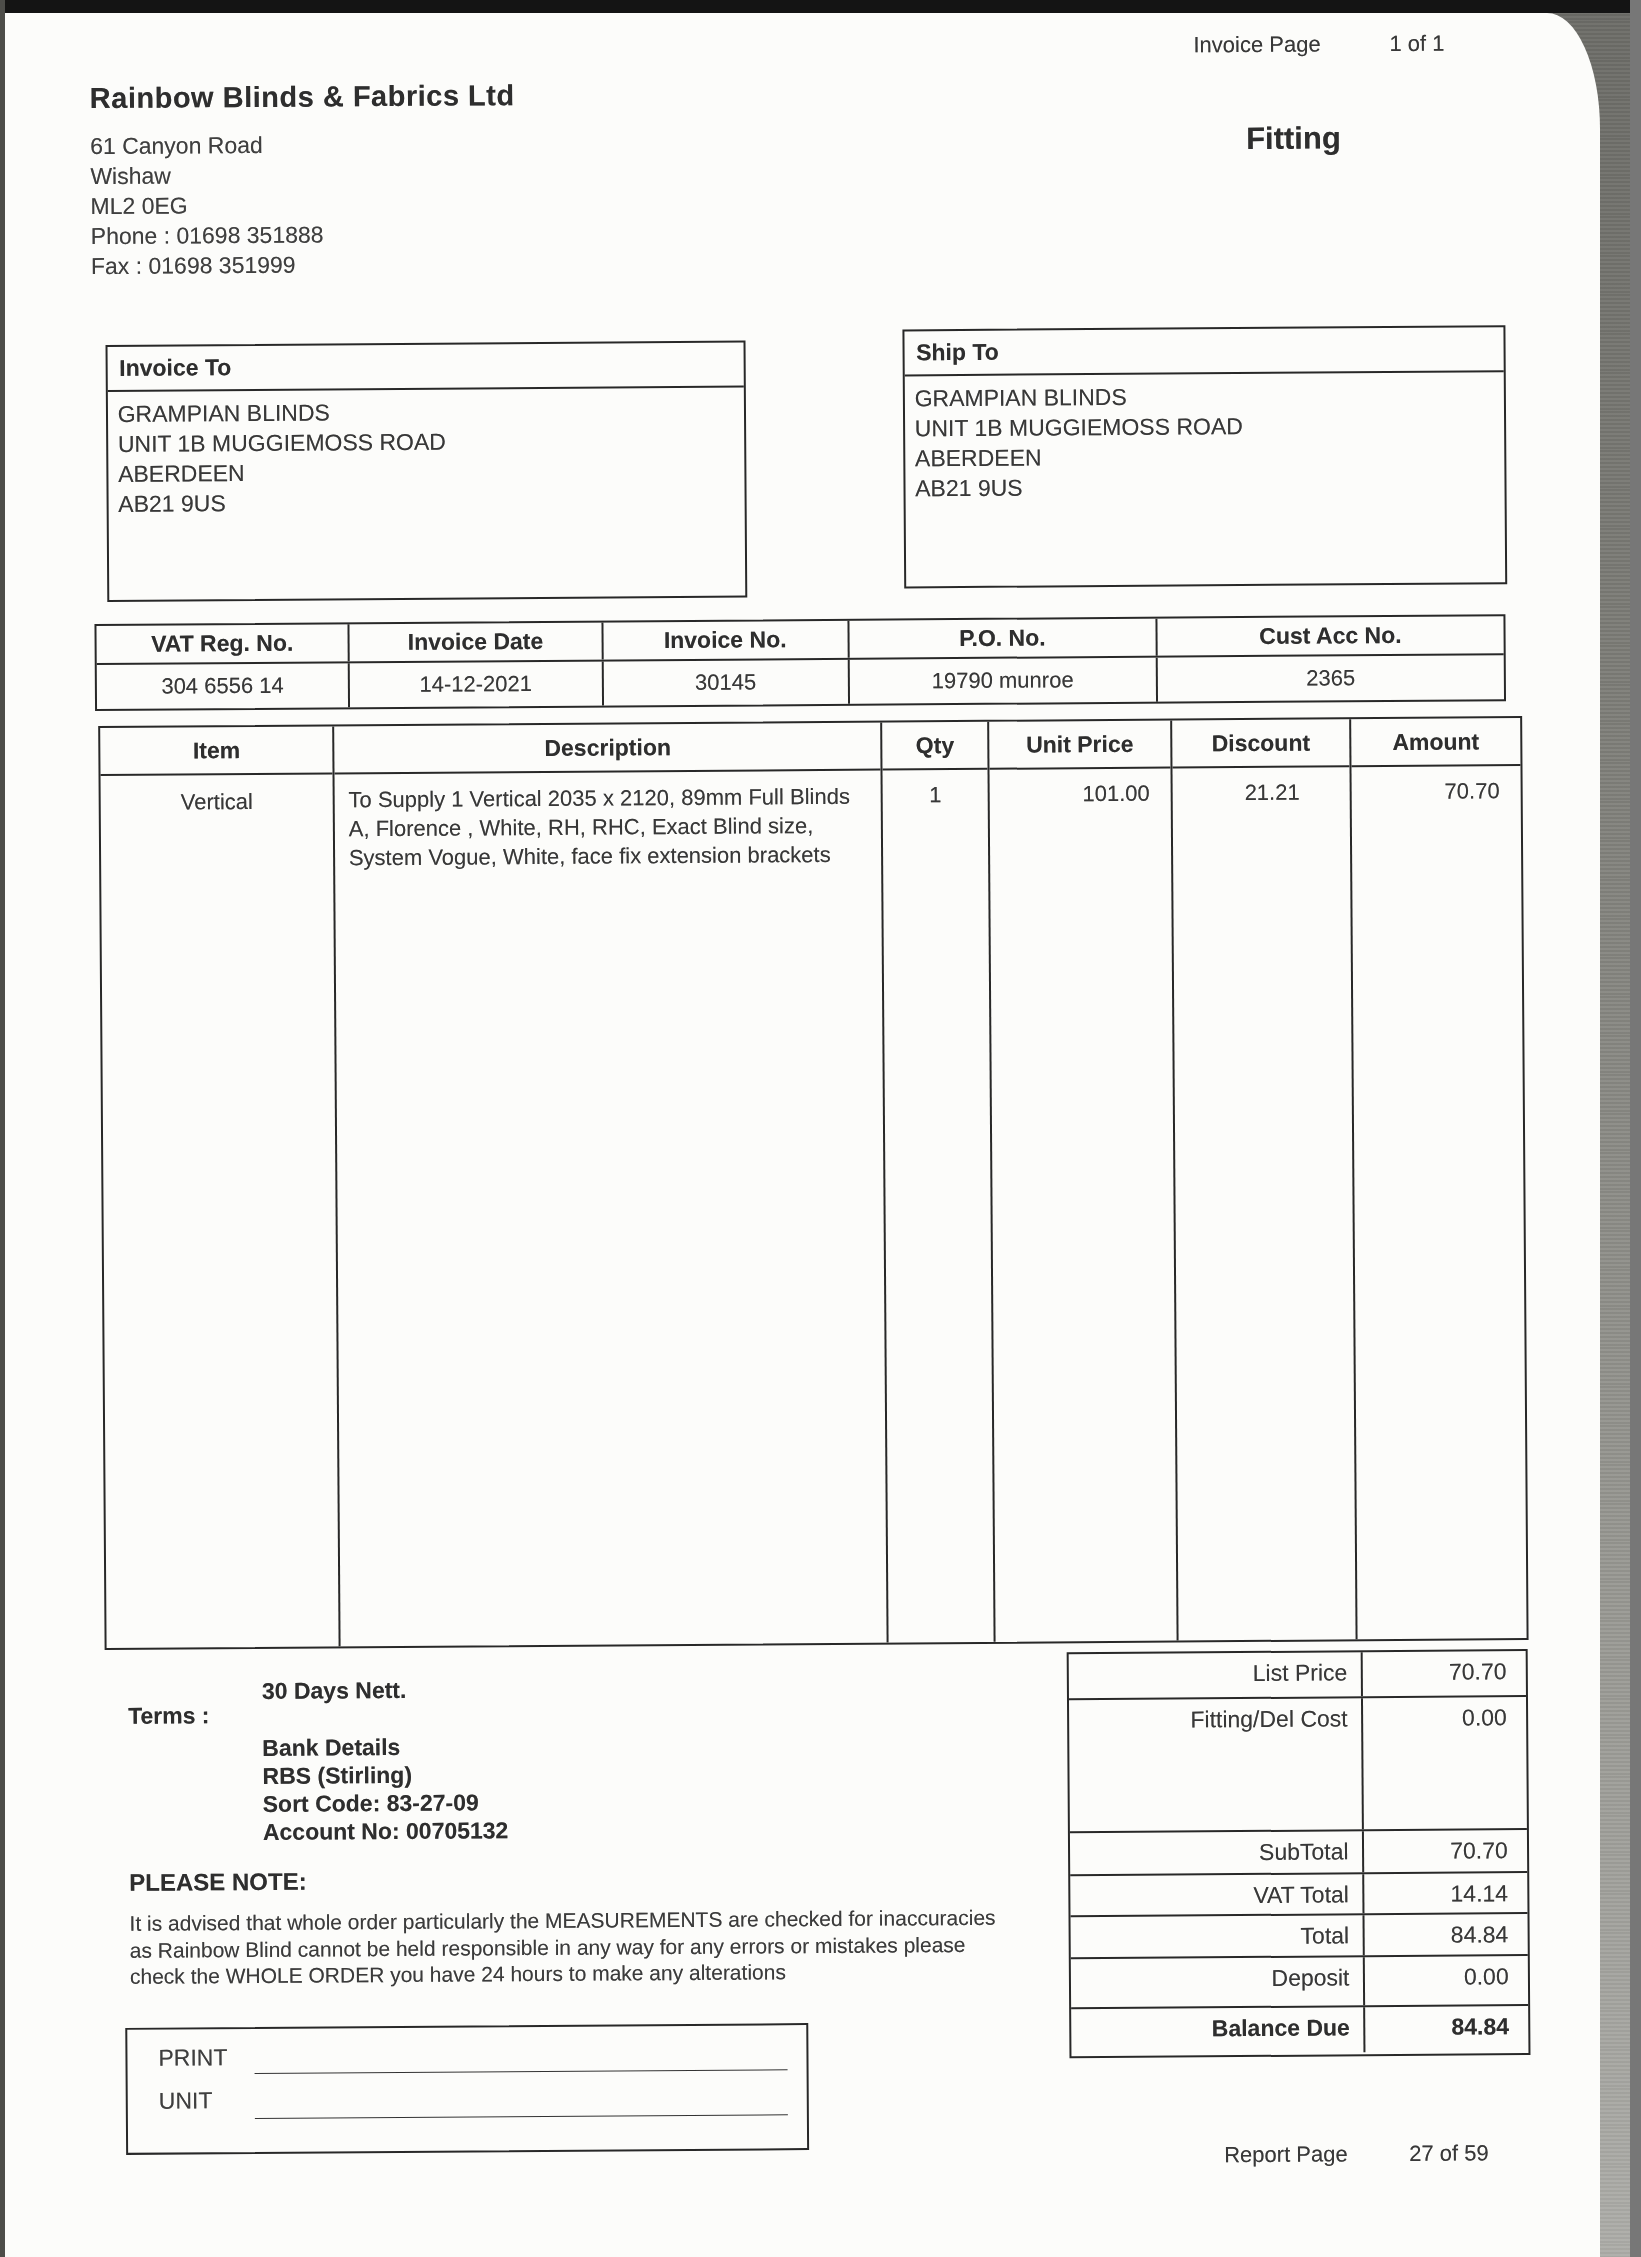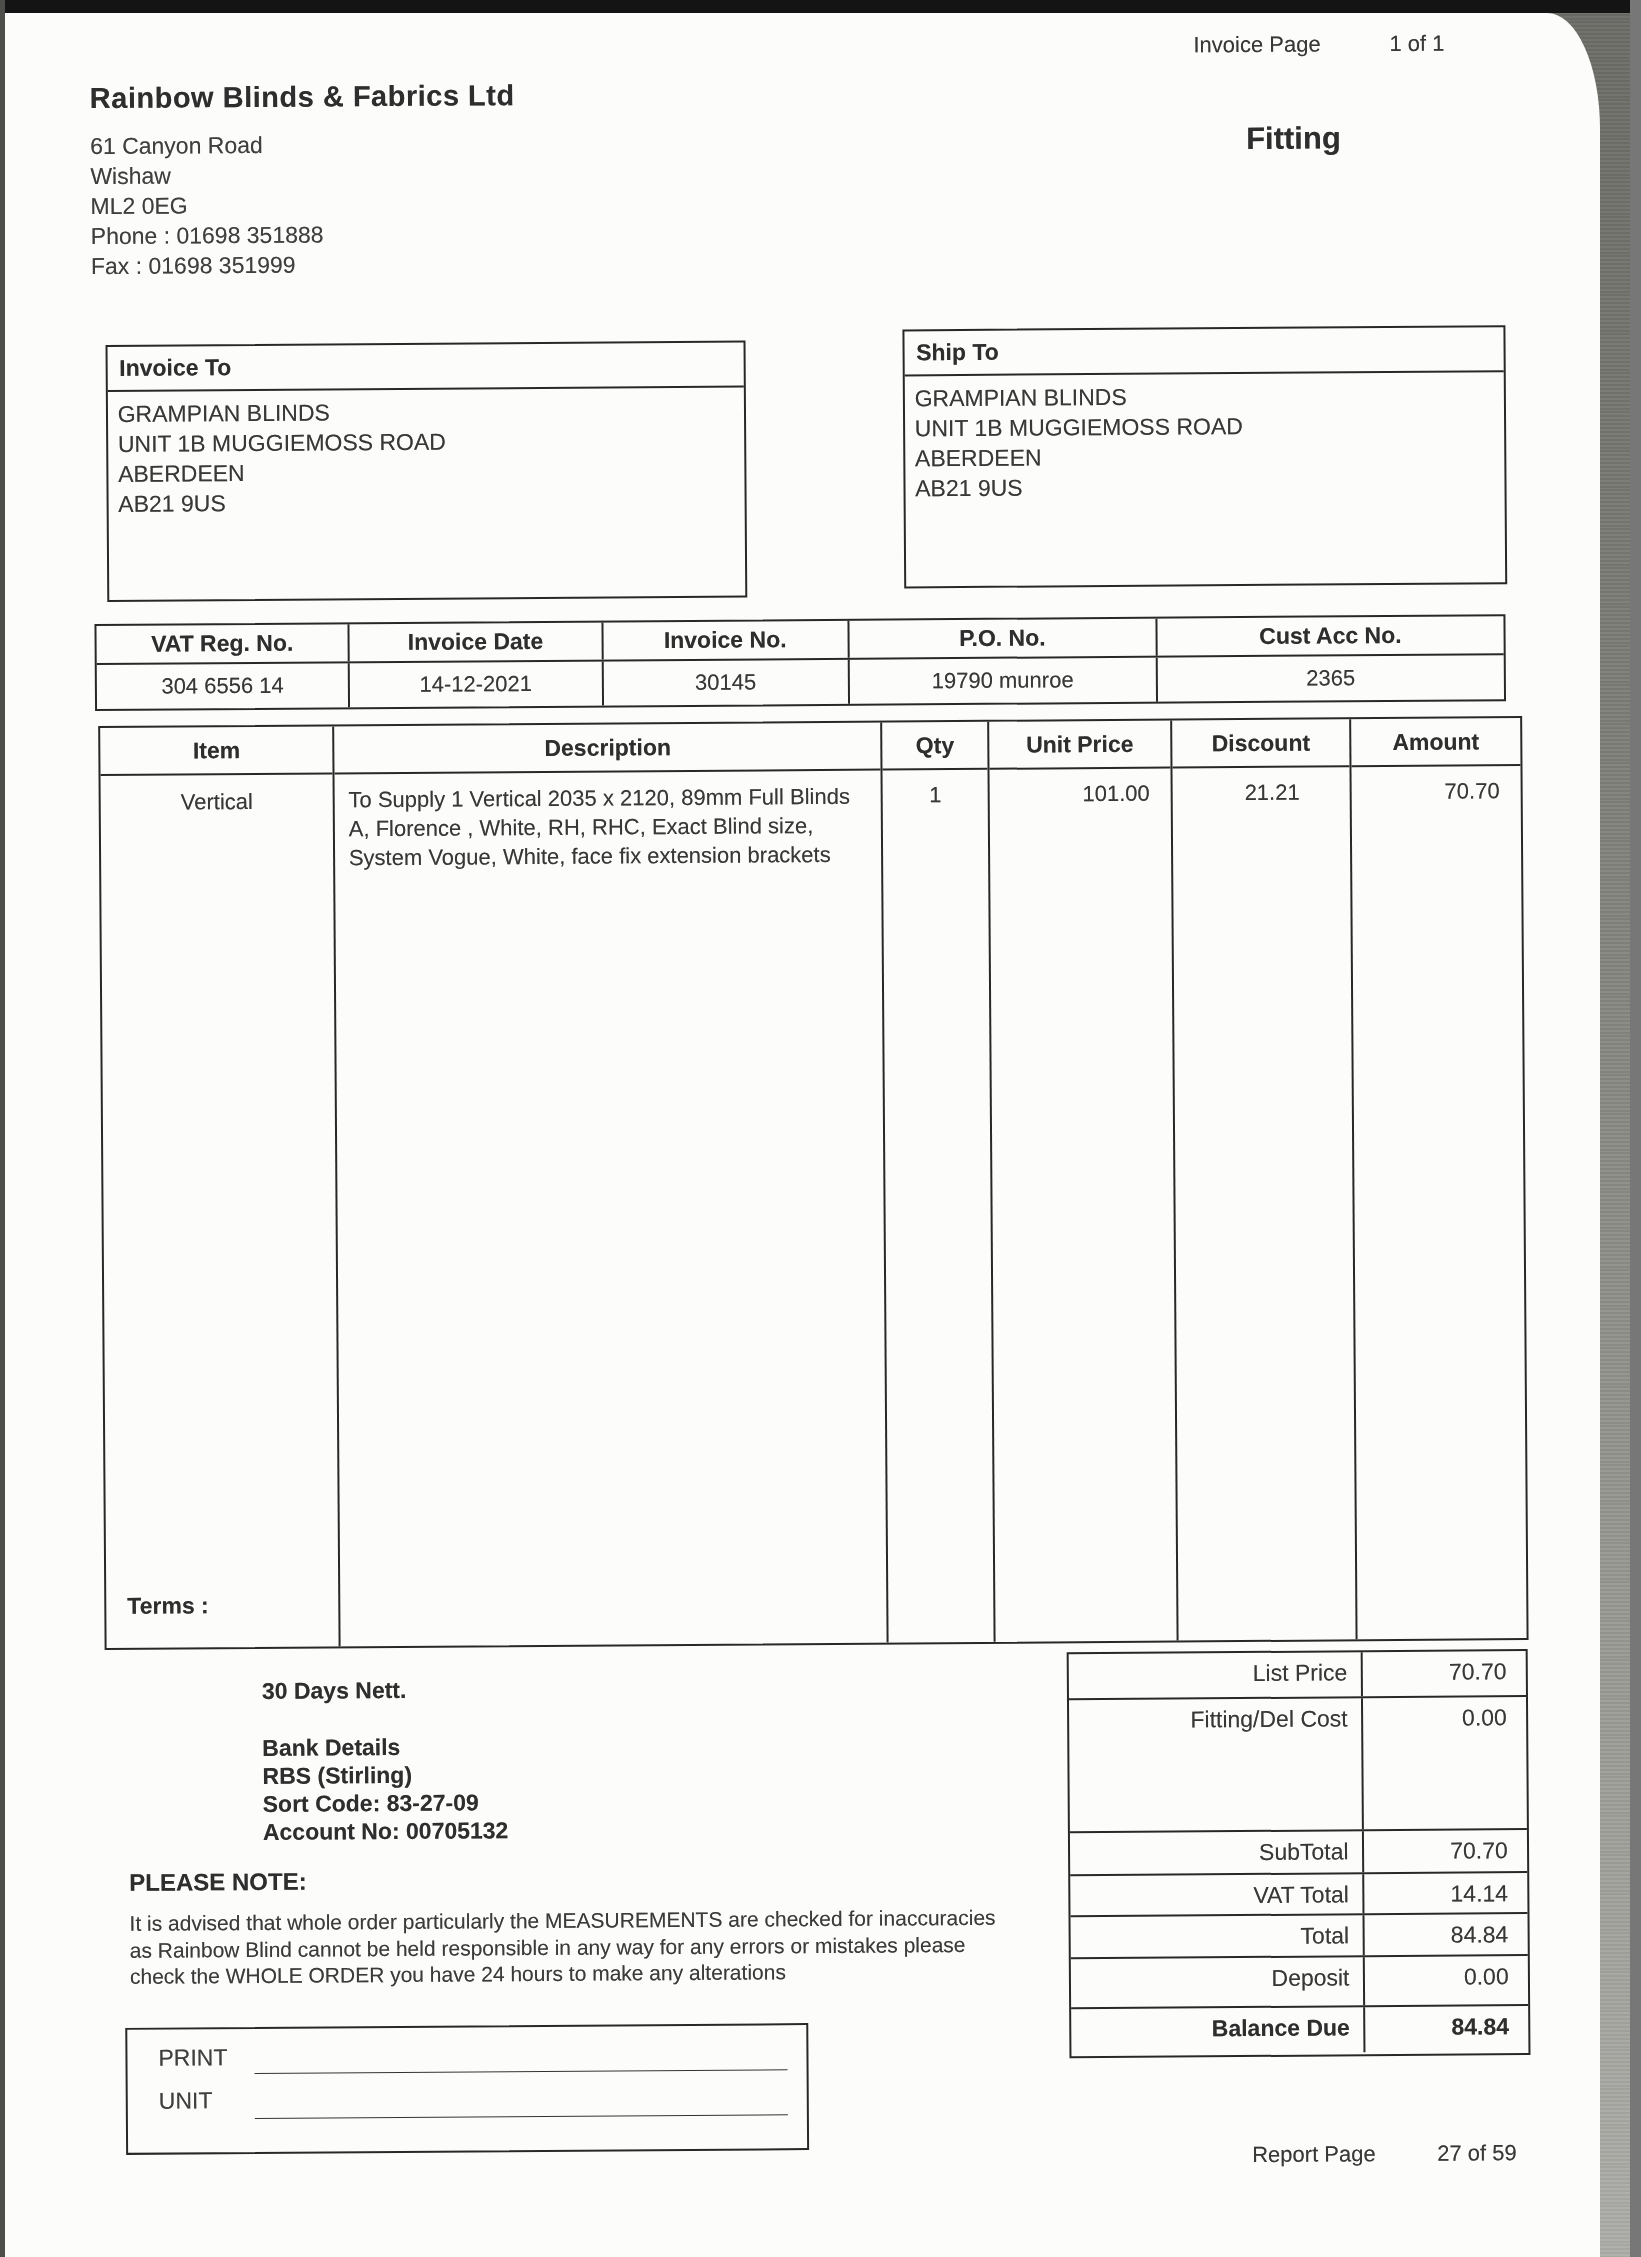--- a/index.html
+++ b/index.html
@@ -88,21 +88,21 @@
   .totals{border:2.9px solid var(--bd);box-sizing:border-box;display:flex;flex-direction:column;}
   .t-row{display:flex;border-bottom:2.9px solid var(--bd);box-sizing:border-box;}
   .t-row:last-child{border-bottom:none;}
   .t-label{width:63.9%;box-sizing:border-box;text-align:right;padding:6.8px 13.5px 0 0;font-size:23px;}
   .t-value{flex:1;box-sizing:border-box;border-left:2.9px solid var(--bd);text-align:right;
            padding:6.8px 19.3px 0 0;font-size:23px;}
   .r1{height:46px;} .r2{height:133px;} .r3{height:43px;} .r4{height:41px;}
   .r5{height:42px;} .r6{height:50px;} .r7{height:45px;}
   .t-row.bold .t-label,.t-row.bold .t-value{font-weight:bold;color:var(--ink-bold);}
 
-  .footer-text{font-size:22px;margin-left:28px;}
+  .footer-text{font-size:22px;}
 </style>
 </head>
 <body>
 
 <div class="scan">
   <div class="right-strip"></div>
   <div class="paper"></div>
 
   <div class="content">
 
@@ -177,21 +177,21 @@
       <div class="it-col c-disc">
         <div class="it-head">Discount</div>
         <div class="it-body b-disc">21.21</div>
       </div>
       <div class="it-col c-amt">
         <div class="it-head">Amount</div>
         <div class="it-body b-amt">70.70</div>
       </div>
     </div>
 
-    <span class="abs terms-label" style="left:124px;top:1588px;">Terms :</span>
+    <span class="abs terms-label" style="left:124px;top:1698px;">Terms :</span>
     <span class="abs terms-value" style="left:258px;top:1674px;">30 Days Nett.</span>
     <div class="abs bank" style="left:258px;top:1730px;">
       <div>Bank Details</div>
       <div>RBS (Stirling)</div>
       <div>Sort Code: 83-27-09</div>
       <div>Account No: 00705132</div>
     </div>
 
     <div class="abs note-title" style="left:124px;top:1864px;">PLEASE NOTE:</div>
     <div class="abs note-body" style="left:124px;top:1906px;">It is advised that whole order particularly the MEASUREMENTS are checked for inaccuracies as Rainbow Blind cannot be held responsible in any way for any errors or mistakes please check the WHOLE ORDER you have 24 hours to make any alterations</div>

